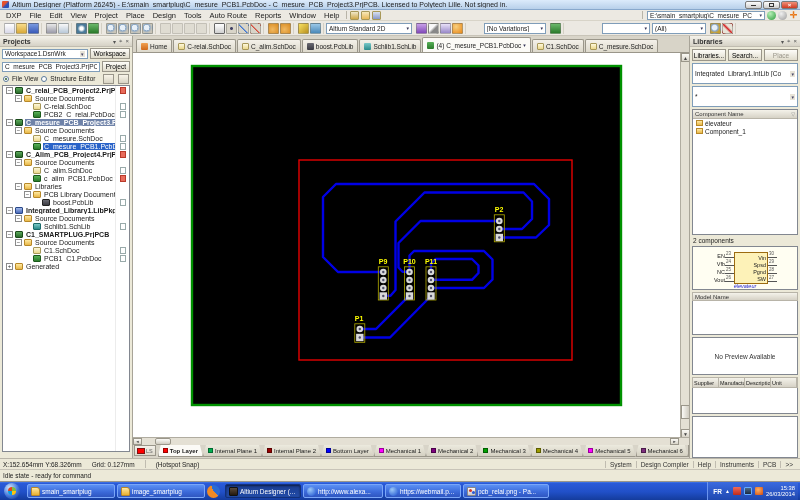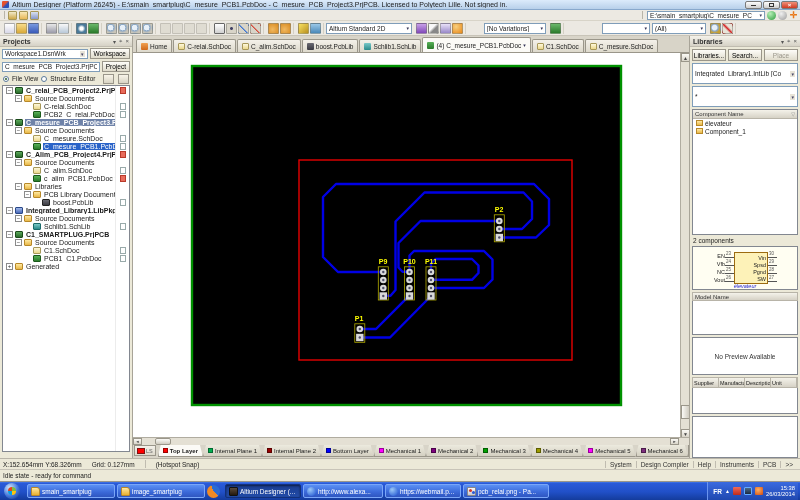--- a/index.html
+++ b/index.html
@@ -218,20 +218,34 @@
           <span class="glyph-min"></span>
         </span>
       <span class="wbtn">
           <span class="glyph-max"></span>
         </span>
       <span class="wbtn close">×</span>
     </span>
   </div>
 
   <div class="menubar">
+    <span style="display:flex">
+        <span class="mi">DXP</span>
+        <span class="mi">File</span>
+        <span class="mi">Edit</span>
+        <span class="mi">View</span>
+        <span class="mi">Project</span>
+        <span class="mi">Place</span>
+        <span class="mi">Design</span>
+        <span class="mi">Tools</span>
+        <span class="mi">Auto Route</span>
+        <span class="mi">Reports</span>
+        <span class="mi">Window</span>
+        <span class="mi">Help</span>
+      </span>
     <span class="mb-sep"></span>
     <span class="mb-icons">
       <span class="mbi"></span>
       <span class="mbi i2"></span>
       <span class="mbi i3"></span>
     </span>
     <span class="mb-addr">
       <span class="mb-sep"></span>
       <span class="addr">
         <span>E:\smain_smartplug\C_mesure_PC</span>

